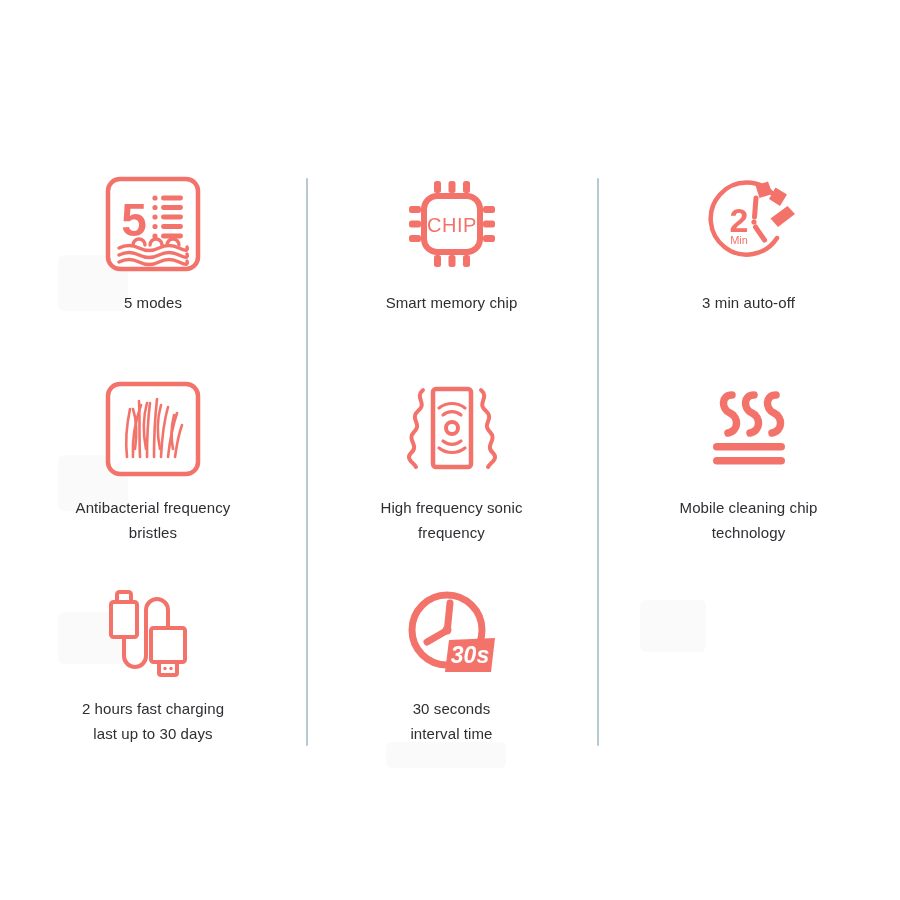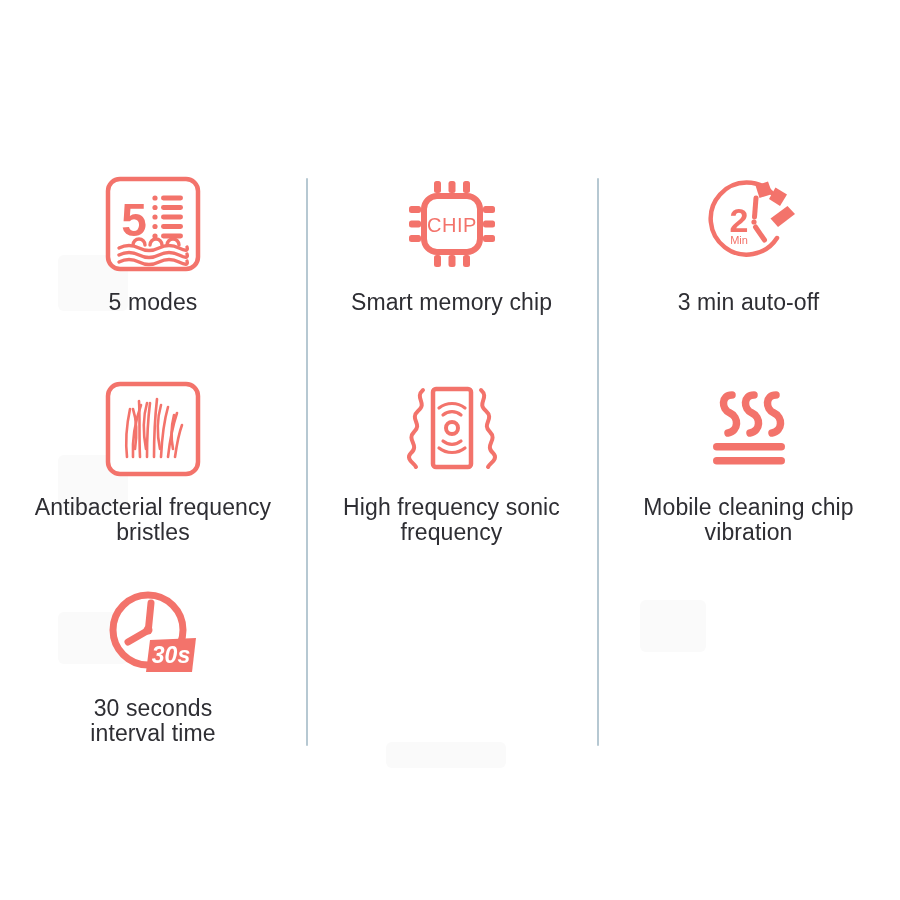--- a/index.html
+++ b/index.html
@@ -73,21 +73,21 @@
     height: 104px;
     display: flex;
     align-items: center;
     justify-content: center;
   }
 
   .caption {
     margin-top: 14px;
     text-align: center;
     color: #2e2e33;
-    font-size: 23px;
+    font-size: 15px;
     line-height: 25px;
     letter-spacing: 0.1px;
     max-width: 270px;
     font-family: "Liberation Sans", sans-serif;
   }
   .row3 .caption { margin-top: 10px; }
 
   svg { display: block; overflow: visible; }
 </style>
 </head>
@@ -239,24 +239,43 @@
             <path d="M77 16 C66 16 66 30 75 34 C84 38 84 52 73 54"></path>
           </g>
           <g fill="#f3736b">
             <rect x="14" y="64" width="72" height="7.5" rx="3.75"></rect>
             <rect x="14" y="78" width="72" height="7.5" rx="3.75"></rect>
           </g>
         </svg>
       </div>
       <div class="caption">
         <span>Mobile cleaning chip</span><br>
-        <span>vibration</span>
-      </div>
-    </div>
-
+        <span>technology</span>
+      </div>
+    </div>
+
+    <div class="cell row3">
+      <div class="icon-wrap">
+        <svg width="100" height="100" viewBox="0 0 100 100" fill="none">
+          <rect x="14" y="8" width="14" height="11" rx="2.5" stroke="#f3736b" stroke-width="4" fill="#fff"></rect>
+          <rect x="8" y="18" width="26" height="35" rx="2.5" stroke="#f3736b" stroke-width="4" fill="#fff"></rect>
+          <path d="M21 53 L21 72 A11 11 0 0 0 43 72 L43 26 A11 11 0 0 1 65 26 L65 44" stroke="#f3736b" stroke-width="4" fill="none" stroke-linecap="round"></path>
+          <rect x="48" y="44" width="34" height="34" rx="2.5" stroke="#f3736b" stroke-width="4" fill="#fff"></rect>
+          <rect x="56" y="78" width="18" height="13" rx="2" stroke="#f3736b" stroke-width="4" fill="#fff"></rect>
+          <g fill="#f3736b">
+            <circle cx="62" cy="84.5" r="1.7"></circle>
+            <circle cx="68" cy="84.5" r="1.7"></circle>
+          </g>
+        </svg>
+      </div>
+      <div class="caption">
+        <span>2 hours fast charging</span><br>
+        <span>last up to 30 days</span>
+      </div>
+    </div>
 
     <div class="cell row3">
       <div class="icon-wrap">
         <svg width="100" height="100" viewBox="0 0 100 100" fill="none">
           <circle cx="45" cy="46" r="35" stroke="#f3736b" stroke-width="7" fill="#fff"></circle>
           <g stroke="#f3736b" stroke-width="7" stroke-linecap="round">
             <path d="M48 19 L45.5 44"></path>
             <path d="M44 47 L25 58"></path>
           </g>
           <circle cx="45" cy="46" r="4.5" fill="#f3736b"></circle>

